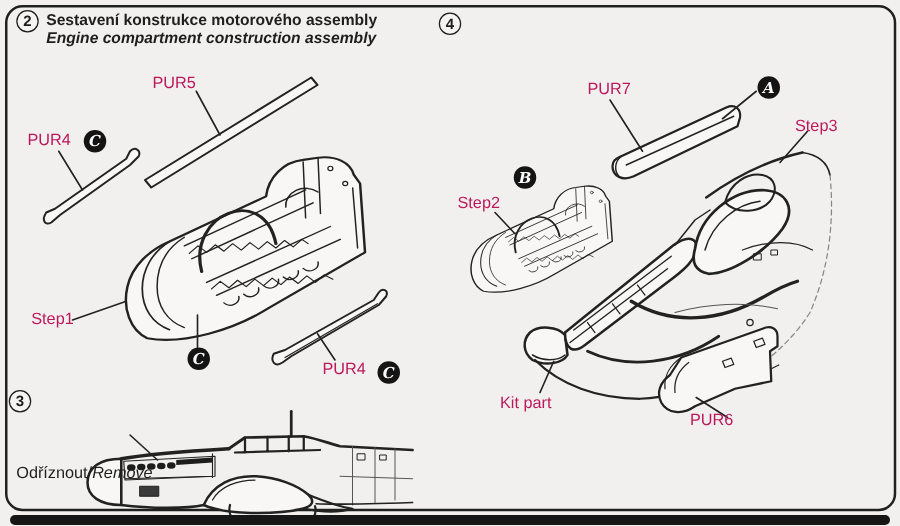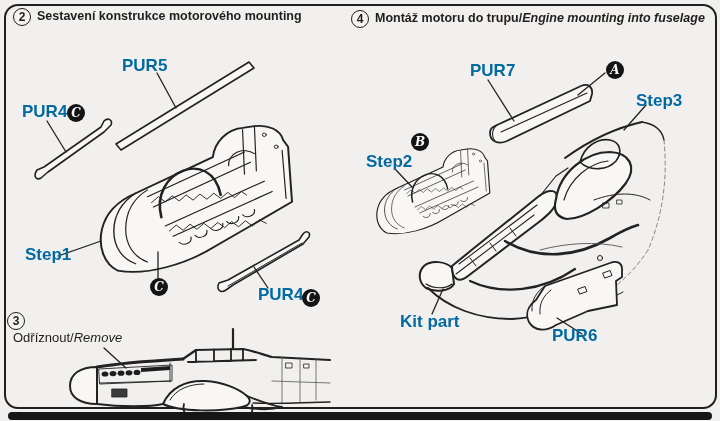--- a/index.html
+++ b/index.html
@@ -21,27 +21,27 @@
   }
   .art{position:absolute;left:0;top:0;}
   .hdr{position:absolute;display:flex;gap:6px;align-items:flex-start;}
   .numc{
     flex:0 0 auto;width:18px;height:18px;border:1.7px solid #1e1e1e;border-radius:50%;
     font-size:12px;font-weight:bold;display:flex;align-items:center;justify-content:center;
     background:#f5f4f2;box-sizing:border-box;
   }
   .htxt{font-size:12.5px;font-weight:bold;line-height:14px;white-space:nowrap;padding-top:1px;}
   .it{font-style:italic;}
-  .lbl{position:absolute;font-size:17px;line-height:14px;white-space:nowrap;color:#0369a1;font-weight:bold;}
+  .lbl{position:absolute;font-size:13px;line-height:14px;white-space:nowrap;color:#be185d;}
   .badge{
     position:absolute;width:18px;height:18px;border-radius:50%;background:#141414;
     color:#fafafa;display:flex;align-items:center;justify-content:center;
     font-family:"DejaVu Serif", serif;font-style:italic;font-weight:bold;font-size:12px;
   }
-  .rm{position:absolute;font-size:13px;white-space:nowrap;}
+  .rm{position:absolute;font-size:13px;white-space:nowrap;margin-top:40px;}
 </style>
 </head>
 <body>
 
 <div class="sheet">
 
   <div class="frame"></div>
 
   <svg class="art" width="720" height="421" viewBox="0 0 720 421">
     <defs>
@@ -165,29 +165,27 @@
         <path d="M582,334 L557,318"></path>
       </g>
     </g>
   </svg>
 
   <div class="bottombar"></div>
 
   <div class="hdr" style="left:13px;top:8px;">
     <span class="numc">2</span>
     <div class="htxt">
-      <div>Sestavení konstrukce motorového mounting</div>
+      <div>Sestavení konstrukce motorového assembly</div>
+      <div class="it">Engine compartment construction assembly</div>
     </div>
   </div>
 
   <div class="hdr" style="left:351px;top:10px;">
     <span class="numc">4</span>
-    <div class="htxt">
-      <span>Montáž motoru do trupu/</span><span class="it">Engine mounting into fuselage</span>
-    </div>
   </div>
 
   <div class="hdr" style="left:7px;top:312px;">
     <span class="numc">3</span>
   </div>
 
   <div class="rm" style="left:13px;top:330px;">
     <span>Odříznout/</span><span class="it">Remove</span>
   </div>
 

